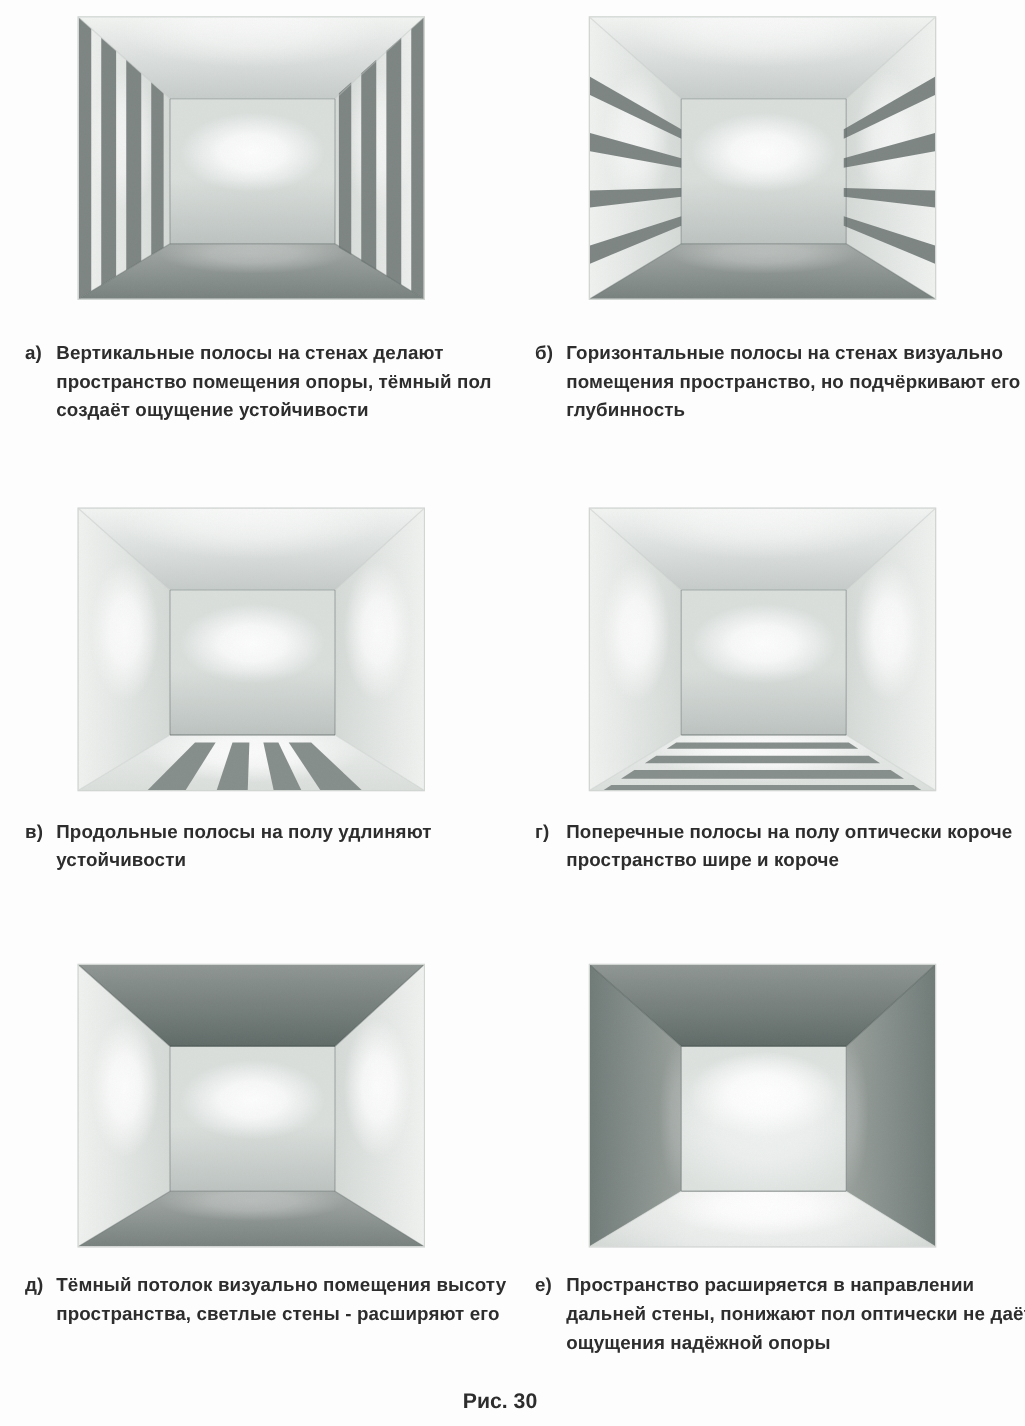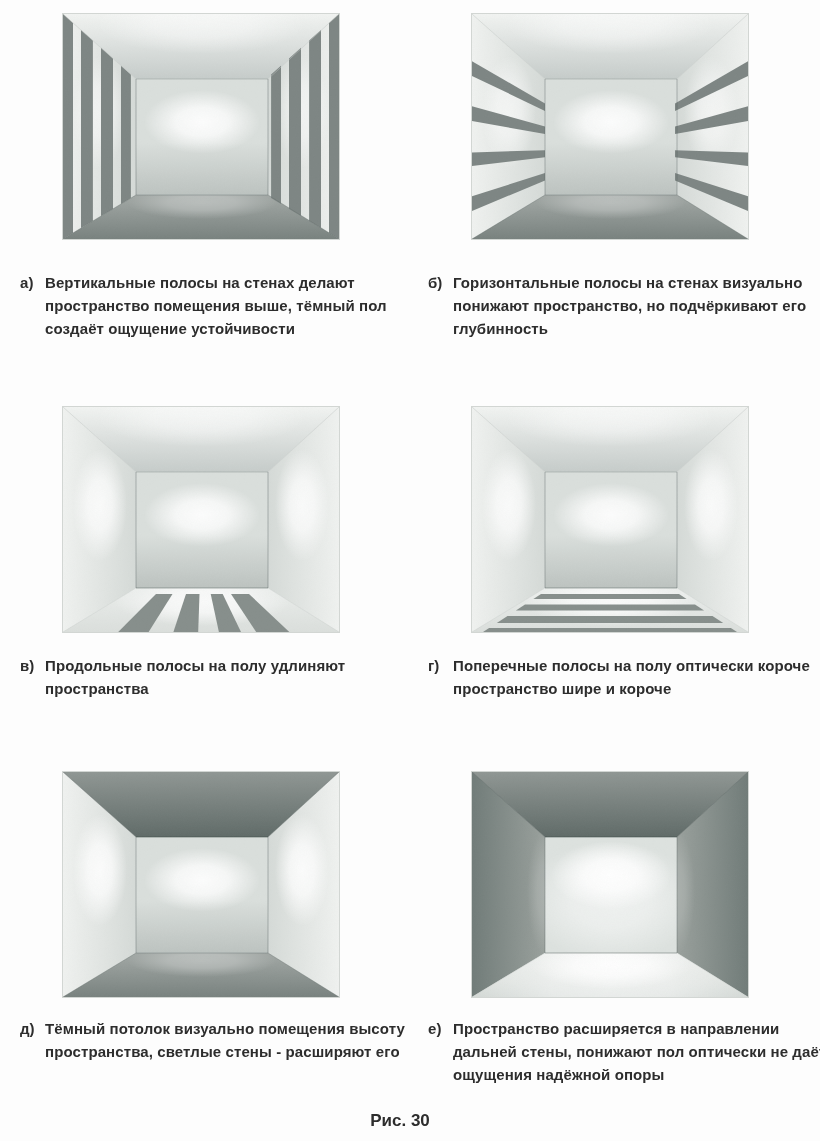--- a/index.html
+++ b/index.html
@@ -103,21 +103,21 @@
           <path d="M73 181L205 181" stroke="#5a6462" stroke-opacity="0.35" stroke-width="1.2" fill="none"></path>
           <path d="M73 65L73 181M205 65L205 181" stroke="#4c5755" stroke-opacity="0.3" stroke-width="1.2" fill="none"></path>
           <path d="M0 0L73 65M276 0L205 65" stroke="#c3c8c5" stroke-opacity="0.45" stroke-width="1" fill="none"></path>
           <path d="M0 225L73 181M276 225L205 181" stroke="#626c69" stroke-opacity="0.4" stroke-width="1" fill="none"></path>
           <rect width="276" height="225" filter="url(#ran)" opacity="0.12"></rect>
         </svg>
       </div>
     <div class="caption" style="left:20px;top:271px">
       <span class="cap-label">а)</span>
       <span class="cap-text">Вертикальные полосы на стенах делают
-пространство помещения выше, тёмный пол
+пространство помещения опоры, тёмный пол
 создаёт ощущение устойчивости</span>
     </div>
   </section>
 
   <section>
     <div class="render" style="left:471px;top:13px">
         <svg xmlns="http://www.w3.org/2000/svg" viewBox="0 0 276 225" width="276" height="225">
           <defs>
             <linearGradient id="rbc" x1="0" y1="0" x2="0" y2="1">
               <stop offset="0" stop-color="#f2f4f2"></stop>
@@ -187,21 +187,21 @@
           <path d="M73 181L205 181" stroke="#5a6462" stroke-opacity="0.35" stroke-width="1.2" fill="none"></path>
           <path d="M73 65L73 181M205 65L205 181" stroke="#4c5755" stroke-opacity="0.3" stroke-width="1.2" fill="none"></path>
           <path d="M0 0L73 65M276 0L205 65" stroke="#c3c8c5" stroke-opacity="0.45" stroke-width="1" fill="none"></path>
           <path d="M0 225L73 181M276 225L205 181" stroke="#626c69" stroke-opacity="0.4" stroke-width="1" fill="none"></path>
           <rect width="276" height="225" filter="url(#rbn)" opacity="0.12"></rect>
         </svg>
       </div>
     <div class="caption" style="left:428px;top:271px">
       <span class="cap-label">б)</span>
       <span class="cap-text">Горизонтальные полосы на стенах визуально
-понижают пространство, но подчёркивают его
+помещения пространство, но подчёркивают его
 глубинность</span>
     </div>
   </section>
 
   <section>
     <div class="render" style="left:62px;top:406px">
         <svg xmlns="http://www.w3.org/2000/svg" viewBox="0 0 276 225" width="276" height="225">
           <defs>
             <linearGradient id="rvc" x1="0" y1="0" x2="0" y2="1">
               <stop offset="0" stop-color="#f2f4f2"></stop>
@@ -267,21 +267,21 @@
           <path d="M73 181L205 181" stroke="#5a6462" stroke-opacity="0.5" stroke-width="1.2" fill="none"></path>
           <path d="M73 65L73 181M205 65L205 181" stroke="#4c5755" stroke-opacity="0.3" stroke-width="1.2" fill="none"></path>
           <path d="M0 0L73 65M276 0L205 65" stroke="#c3c8c5" stroke-opacity="0.45" stroke-width="1" fill="none"></path>
           <path d="M0 225L73 181M276 225L205 181" stroke="#c9cecb" stroke-opacity="0.4" stroke-width="1" fill="none"></path>
           <rect width="276" height="225" filter="url(#rvn)" opacity="0.12"></rect>
         </svg>
       </div>
     <div class="caption" style="left:20px;top:654px">
       <span class="cap-label">в)</span>
       <span class="cap-text">Продольные полосы на полу удлиняют
-пространства</span>
+устойчивости</span>
     </div>
   </section>
 
   <section>
     <div class="render" style="left:471px;top:406px">
         <svg xmlns="http://www.w3.org/2000/svg" viewBox="0 0 276 225" width="276" height="225">
           <defs>
             <linearGradient id="rgc" x1="0" y1="0" x2="0" y2="1">
               <stop offset="0" stop-color="#f2f4f2"></stop>
               <stop offset="1" stop-color="#c6ccca"></stop>

